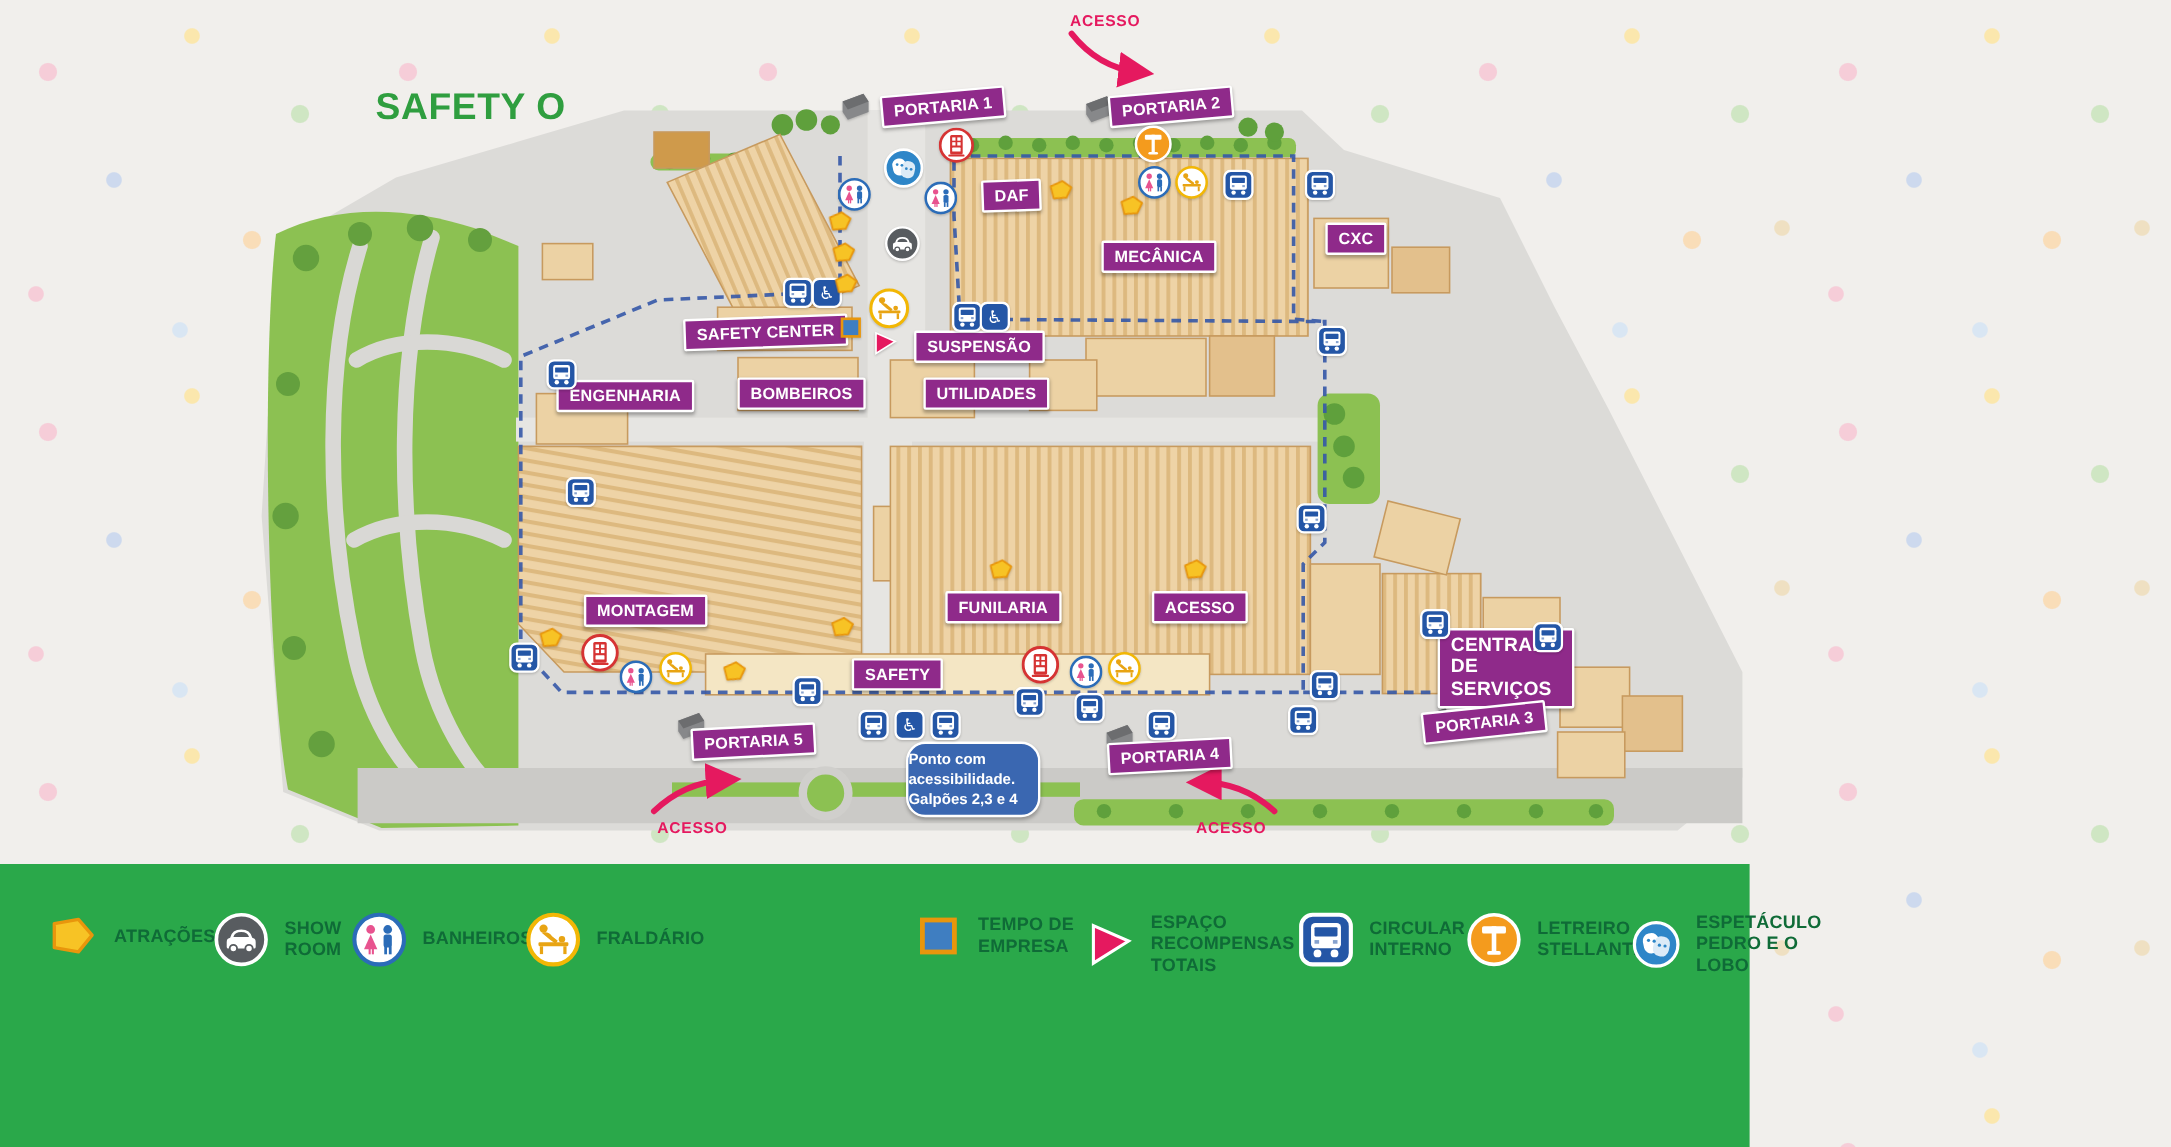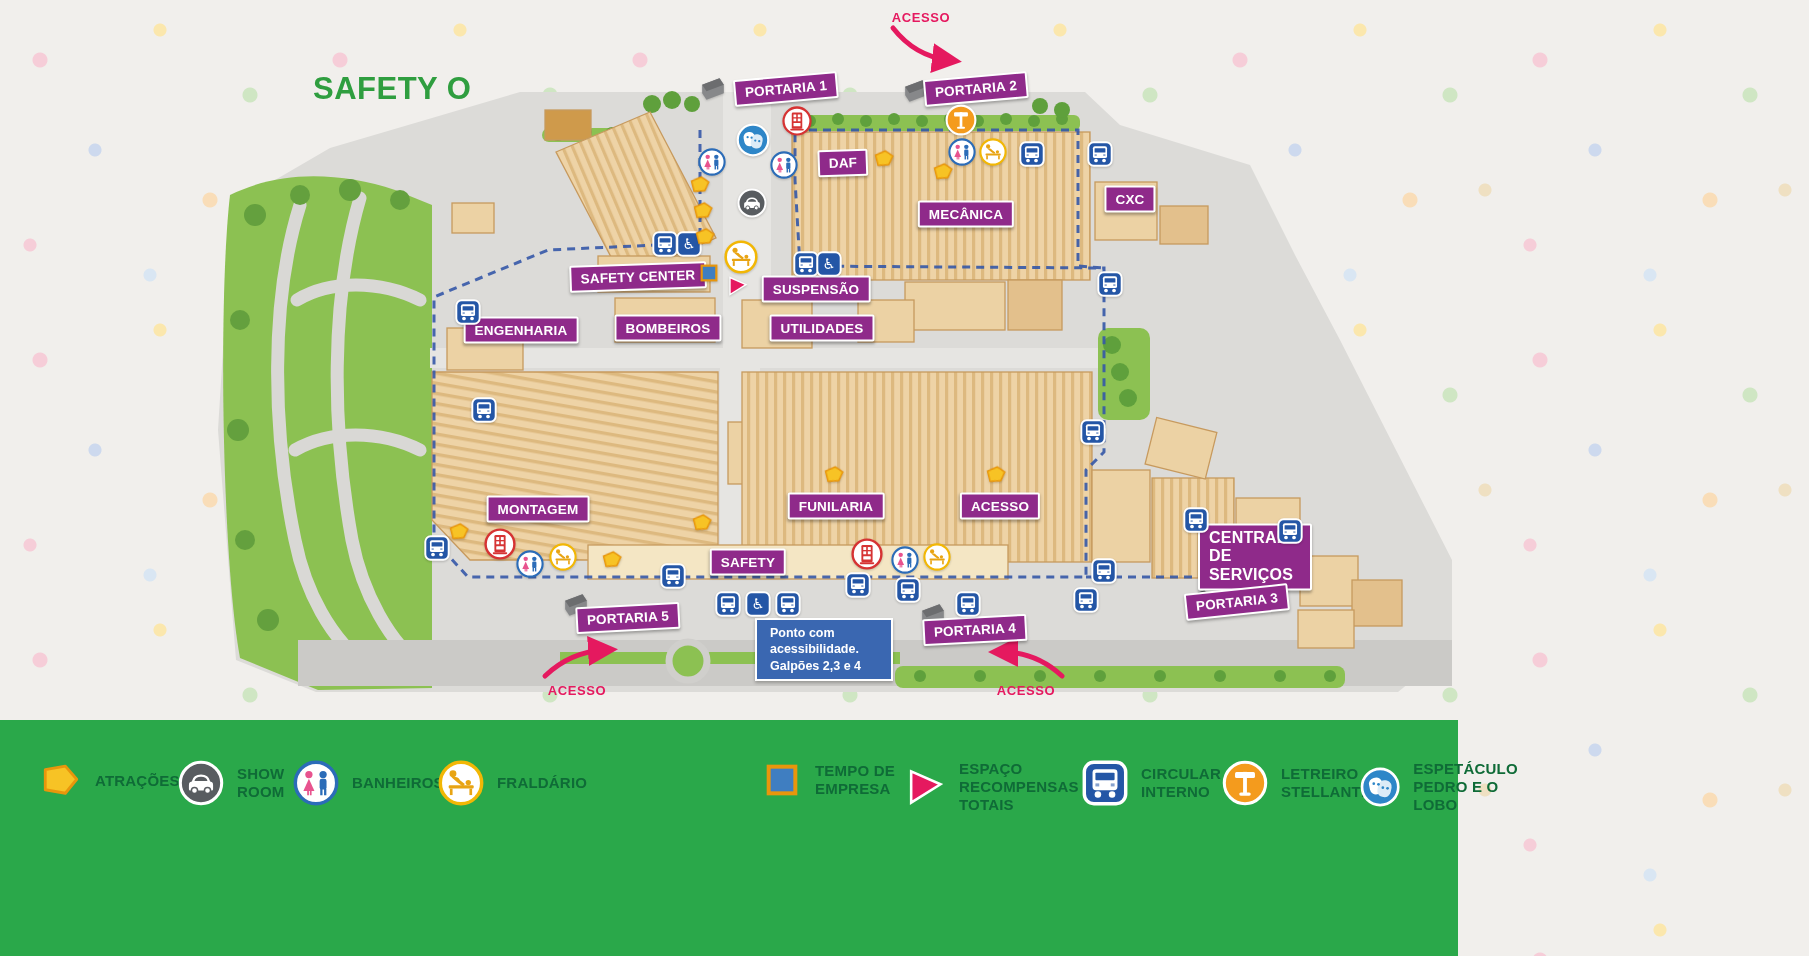--- a/index.html
+++ b/index.html
@@ -23,22 +23,22 @@
   .title{position:absolute;left:313px;top:70px;color:#2f9e3f;font-size:31px;font-weight:800;line-height:1.24;letter-spacing:.5px;}
   .badge{
     position:absolute;transform:translate(-50%,-50%);
     background:#8f2a8a;color:#fff;font-weight:bold;font-size:13.5px;
     padding:4px 9px;border:2px solid #fff;border-radius:2px;
     box-shadow:0 2px 3px rgba(0,0,0,.3);white-space:nowrap;letter-spacing:.2px;
   }
   .badge.two{white-space:normal;text-align:left;line-height:1.15;font-size:16px;}
   .acesso{position:absolute;transform:translate(-50%,-50%);color:#e5195f;font-weight:bold;font-size:13px;letter-spacing:.6px;}
   .note{
-    position:absolute;background:#3a67b1;border:2px solid #fff;border-radius:0;
-    color:#fff;font-size:12.5px;font-weight:bold;padding:5px 13px;line-height:1.3;
+    position:absolute;background:#3a67b1;border:2px solid #fff;border-radius:16px;
+    color:#fff;font-size:12.5px;font-weight:bold;padding:5px 0;line-height:1.3;
     box-shadow:0 2px 3px rgba(0,0,0,.25);
   }
   .mi{position:absolute;filter:drop-shadow(0 1px 1px rgba(0,0,0,.2));}
   .legend{position:absolute;left:0;top:720px;width:1458px;height:236px;background:#2aa84a;}
   .litem{position:absolute;top:40px;display:flex;align-items:center;gap:13px;}
   .llabel{color:#0f6b37;font-weight:bold;font-size:15px;line-height:1.2;white-space:pre-line;letter-spacing:.2px;}
 </style>
 </head>
 <body>
 

